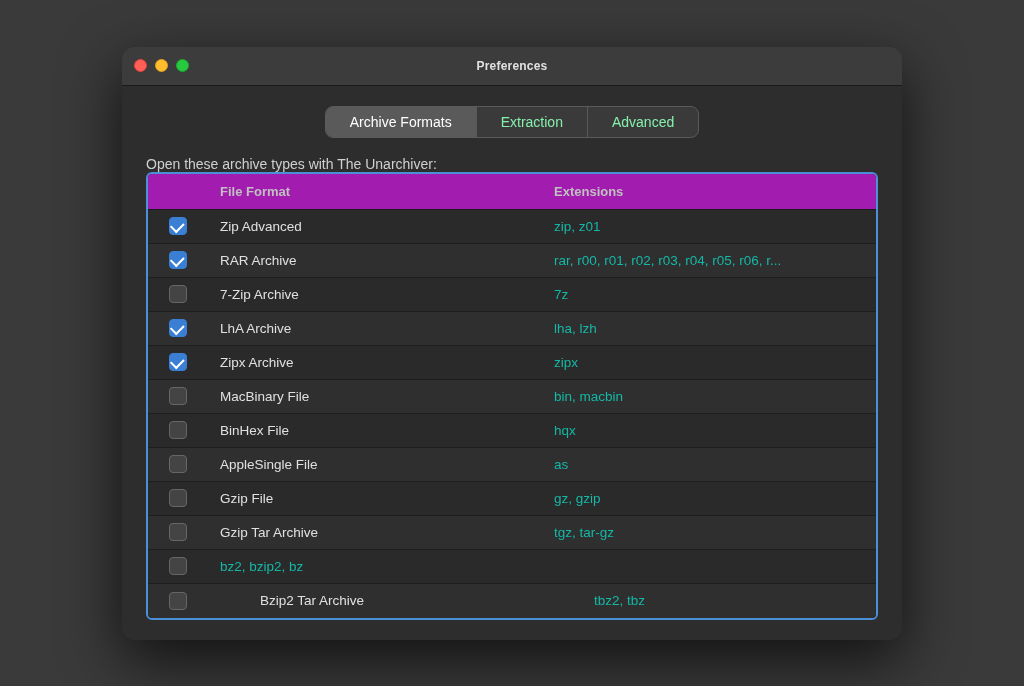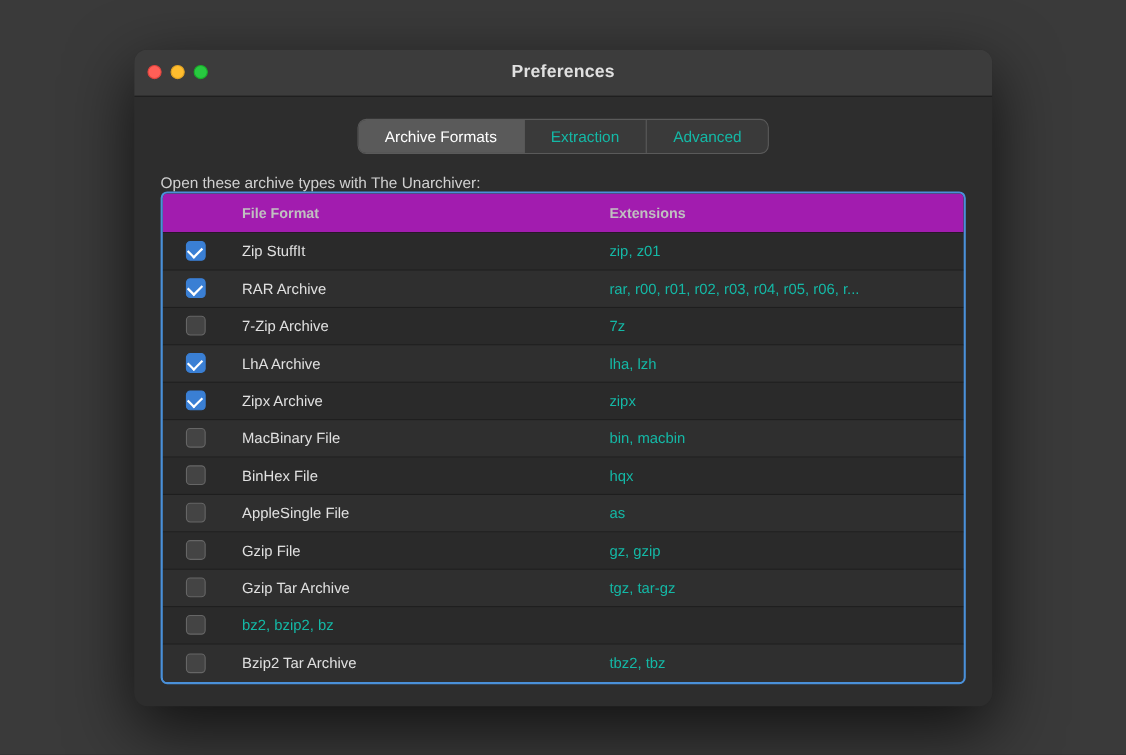--- a/index.html
+++ b/index.html
@@ -50,21 +50,21 @@
       border-radius: 50%;
       cursor: pointer;
     }
 
     .traffic-light.close { background: #ff5f57; border: 1px solid #e0443e; }
     .traffic-light.minimize { background: #ffbd2e; border: 1px solid #dfa123; }
     .traffic-light.maximize { background: #28c940; border: 1px solid #1aab29; }
 
     .window-title {
       color: #e0e0e0;
-      font-size: 16px;
+      font-size: 12px;
       font-weight: 600;
       letter-spacing: 0.2px;
       text-align: right;
     }
 
     .content {
       padding: 20px 24px 20px 24px;
     }
 
     .tab-bar {
@@ -77,21 +77,21 @@
     .tab-group {
       display: flex;
       border: 1px solid #5a5a5a;
       border-radius: 8px;
       overflow: hidden;
       background: #3a3a3a;
     }
 
     .tab {
       padding: 7px 24px;
-      color: #14b8a6;
+      color: #86efac;
       font-size: 14px;
       font-weight: 500;
       cursor: pointer;
       border-right: 1px solid #5a5a5a;
       background: transparent;
       white-space: nowrap;
     }
 
     .tab:last-child {
       border-right: none;
@@ -137,20 +137,21 @@
     .table-row {
       display: grid;
       grid-template-columns: 60px 1fr 1fr;
       border-bottom: 1px solid #1e1e1e;
       align-items: center;
       min-height: 34px;
     }
 
     .table-row:last-child {
       border-bottom: none;
+      gap: 40px;
     }
 
     .table-row:nth-child(odd) {
       background: #2a2a2a;
     }
 
     .table-row:nth-child(even) {
       background: #2f2f2f;
     }
 
@@ -229,21 +230,21 @@
       <div class="table-header">
         <div class="col-header"></div>
         <div class="col-header">File Format</div>
         <div class="col-header">Extensions</div>
       </div>
       <div class="table-body" id="table-body">
       <div class="table-row">
             <div class="checkbox-cell">
               <div class="checkbox checked"></div>
             </div>
-            <div class="format-name">Zip StuffIt</div>
+            <div class="format-name">Zip Advanced</div>
             <div class="extensions">zip, z01</div>
           </div>
           <div class="table-row">
             <div class="checkbox-cell">
               <div class="checkbox checked"></div>
             </div>
             <div class="format-name">RAR Archive</div>
             <div class="extensions">rar, r00, r01, r02, r03, r04, r05, r06, r...</div>
           </div>
           <div class="table-row">

